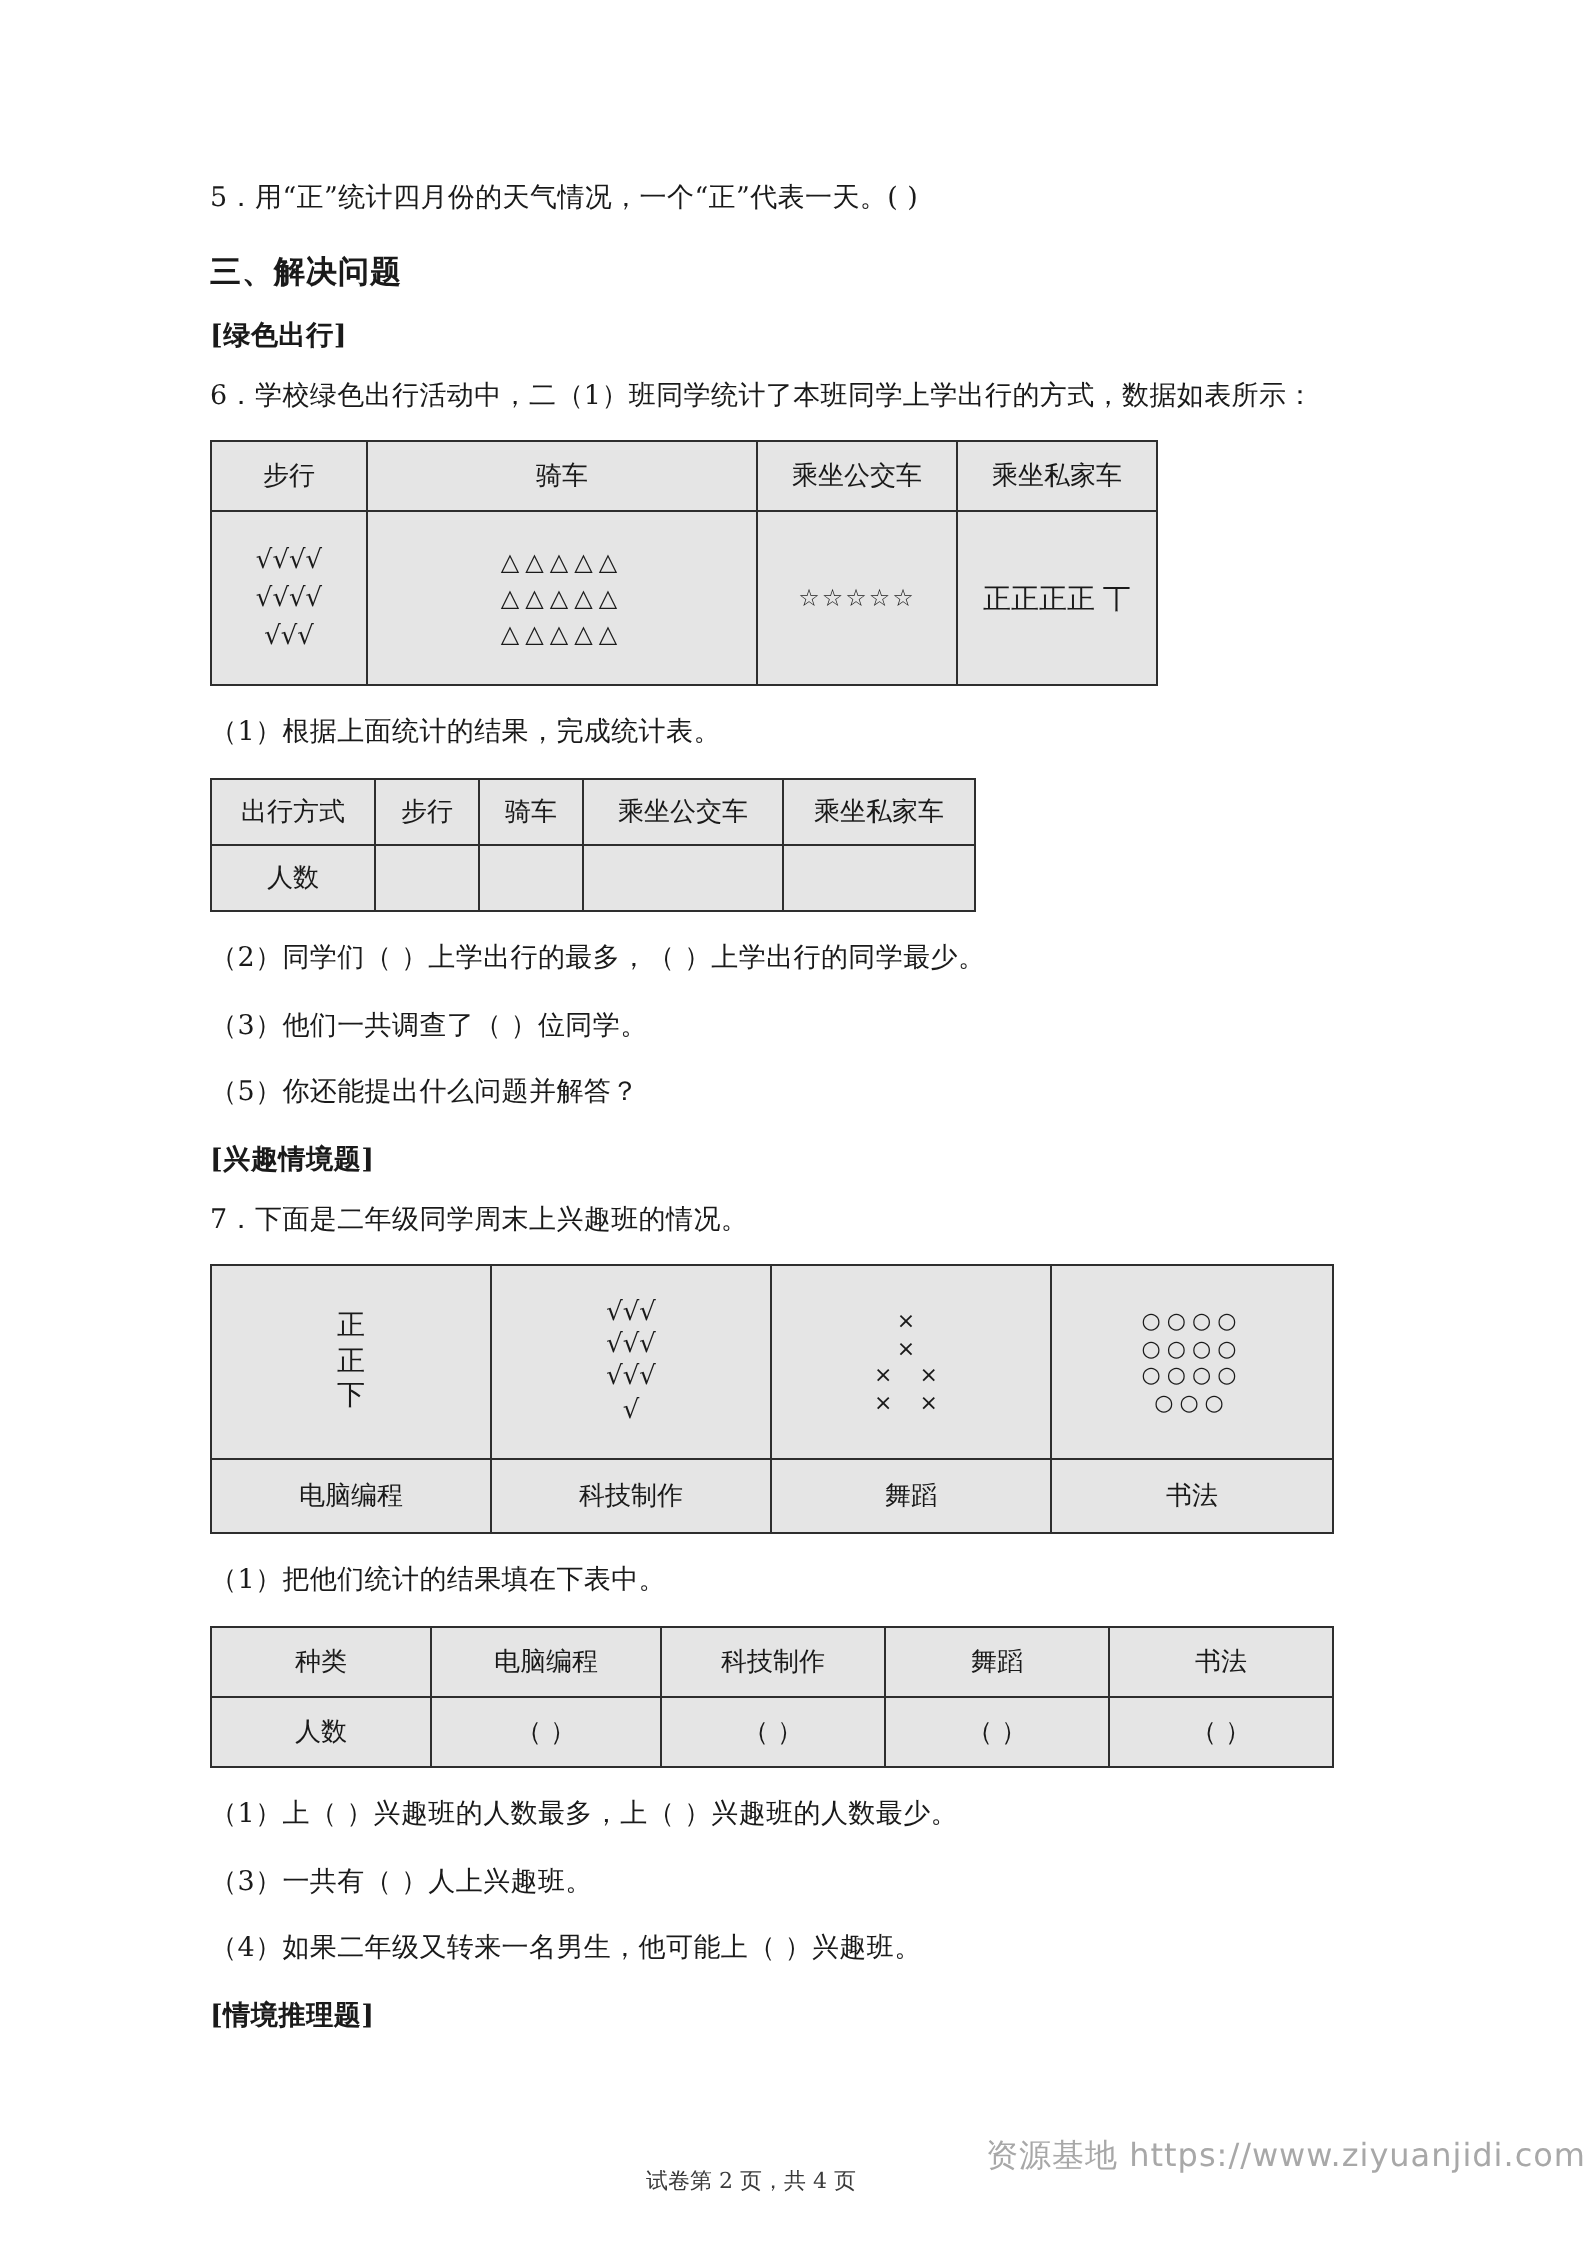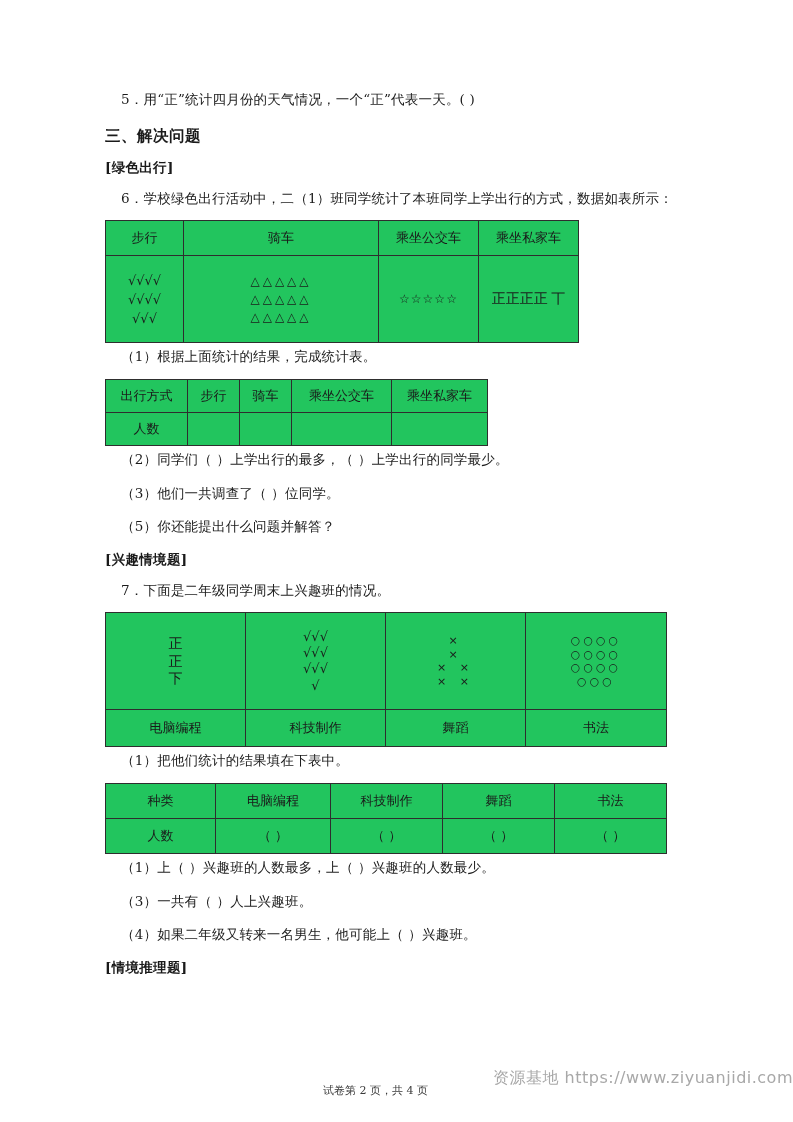--- a/index.html
+++ b/index.html
@@ -26,43 +26,43 @@
     position: absolute;
     left: 105px;
     top: 88px;
     width: 583px;
   }
 
   
   .q-line {
     font-size: 13.5px;
     line-height: 1.75;
-    margin: 0 0 10px 16px;
+    margin: 0 0 10px 0;
     letter-spacing: 0.2px;
     white-space: nowrap;
   }
   .section-head {
     font-size: 15.5px;
     font-weight: bold;
     margin: 14px 0 12px 0;
     letter-spacing: 0.5px;
   }
   .tag-head {
     font-size: 13.5px;
     font-weight: bold;
     margin: 12px 0 10px 0;
     letter-spacing: 0.3px;
   }
 
   
   table.grid {
     border-collapse: collapse;
     table-layout: fixed;
-    margin: 6px 0 2px 0;
-    background: #22c55e;
+    margin: 6px 0 12px 0;
+    background: #e5e5e5;
   }
   table.grid td, table.grid th {
     border: 1px solid #2e2e2e;
     text-align: center;
     vertical-align: middle;
     font-size: 13px;
     font-weight: normal;
     padding: 0 2px;
     font-family: "DejaVu Serif", "Liberation Serif", serif;
   }
@@ -81,21 +81,21 @@
   }
   .mark-row {
     font-size: 13px;
     letter-spacing: 1.2px;
     white-space: nowrap;
     font-family: "DejaVu Sans", sans-serif;
   }
   .mark-row.tri { letter-spacing: 3px; font-size: 12px; }
   .mark-row.star { letter-spacing: 1px; font-size: 12px; }
   .mark-row.zheng {
-    font-family: Liberation Serif, serif;
+    font-family: Liberation Sans, sans-serif;
     font-size: 14px;
     letter-spacing: 0px;
   }
   .mark-row.check { letter-spacing: 0px; font-size: 13px; }
 
   
   #travel-count-table { width: 382px; }
   #travel-count-table td { height: 32px; }
 
   

